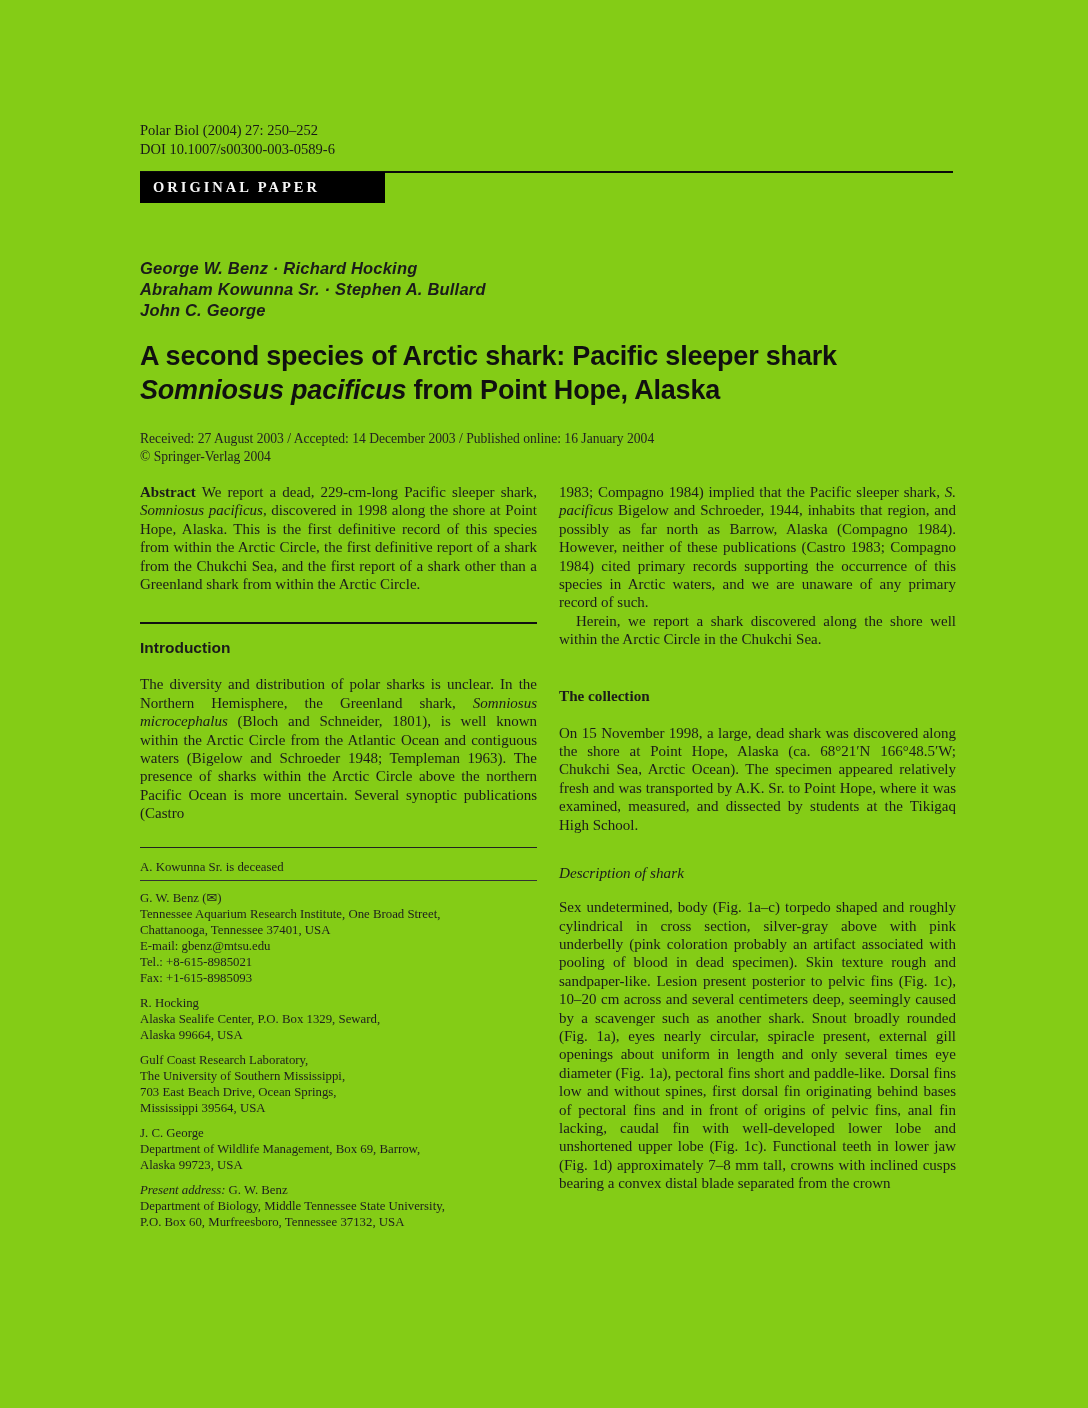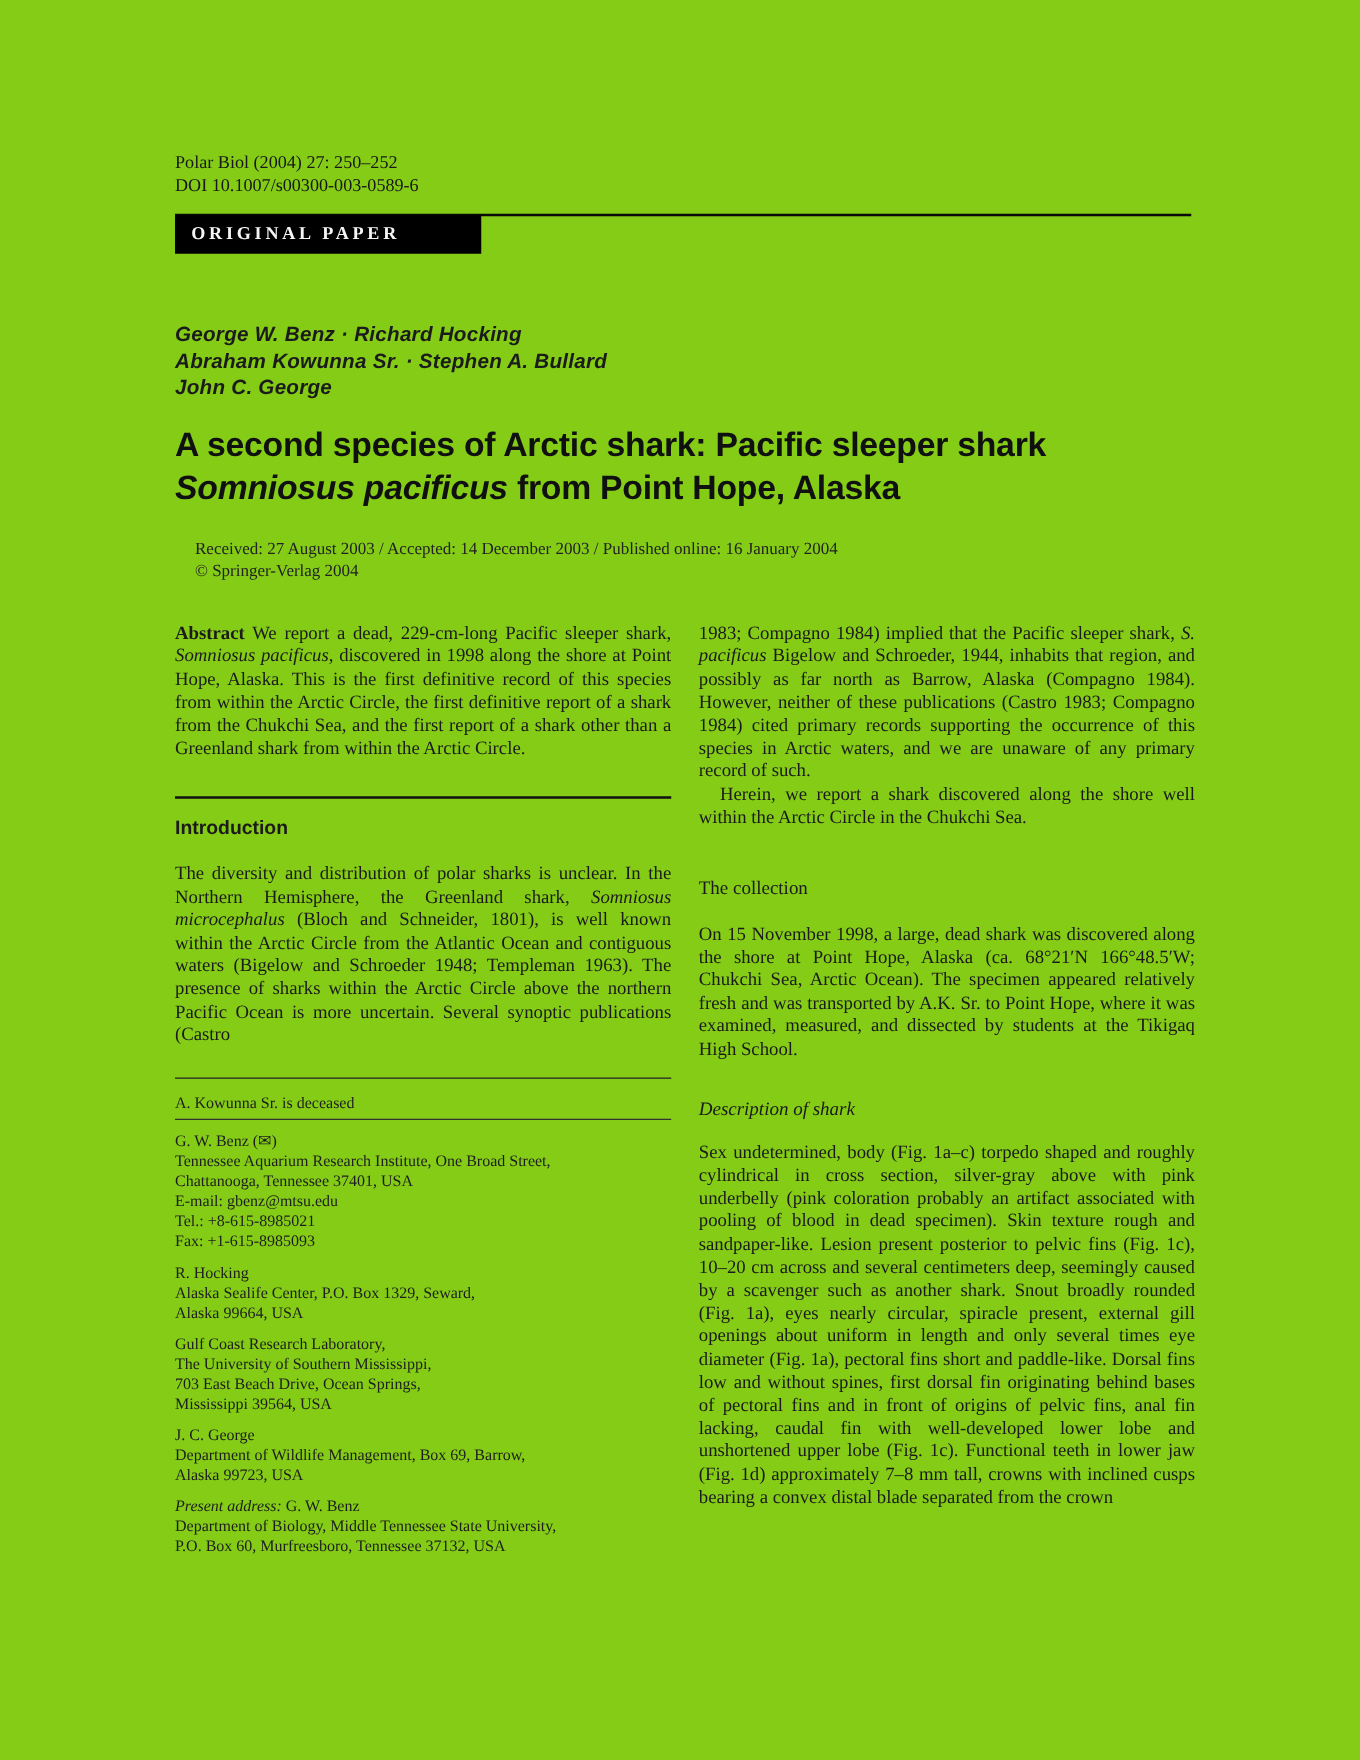--- a/index.html
+++ b/index.html
@@ -35,37 +35,37 @@
     font-style: italic;
   }
   .title {
     left: 140px; top: 340px; margin: 0;
     font-family: "Liberation Sans", sans-serif;
     font-weight: bold; font-size: 27px; line-height: 33.5px;
     letter-spacing: -0.2px; color: #101010;
   }
 
   
-  .received { left: 156px; top: 430px; font-size: 13.6px; line-height: 18px; color: #222; }
+  .received { left: 140px; top: 430px; font-size: 13.6px; line-height: 18px; color: #222; }
 
   
-  .cols { left: 140px; top: 498px; width: 816px; display: flex; gap: 22px; }
+  .cols { left: 140px; top: 483px; width: 816px; display: flex; gap: 22px; }
   .col { width: 397px; }
   .col p { margin: 0; font-size: 15px; line-height: 18.4px; text-align: justify; }
   .run-i { font-style: italic; }
   .run-b { font-weight: bold; }
 
   .sec-rule { border: 0; border-top: 2px solid #111; margin: 29px 0 0 0; }
   .h-intro {
     margin: 14px 0 18px 0;
     font-family: "Liberation Sans", sans-serif;
     font-weight: bold; font-size: 15.5px; line-height: 19px;
   }
   .p-indent { text-indent: 17px; }
-  .h-plain { margin: 37px 0 19px 0; font-weight: normal; font-size: 15.2px; line-height: 19px; }
+  .h-plain { margin: 37px 0 19px 0; font-weight: bold; font-size: 15.2px; line-height: 19px; }
   .h-italic { margin: 29px 0 16px 0; font-weight: normal; font-style: italic; font-size: 15.2px; line-height: 19px; }
 
   
   .fn { margin-top: 24px; font-size: 12.8px; line-height: 16px; color: #1e1e1e; }
   .fn-rule { border: 0; border-top: 1.5px solid #222; margin: 0; }
   .fn-deceased { margin: 11px 0 5px 0; }
   .fn-rule2 { border: 0; border-top: 1px solid #333; margin: 0; }
   .fn-block { margin-top: 9px; }
 </style>
 </head>

